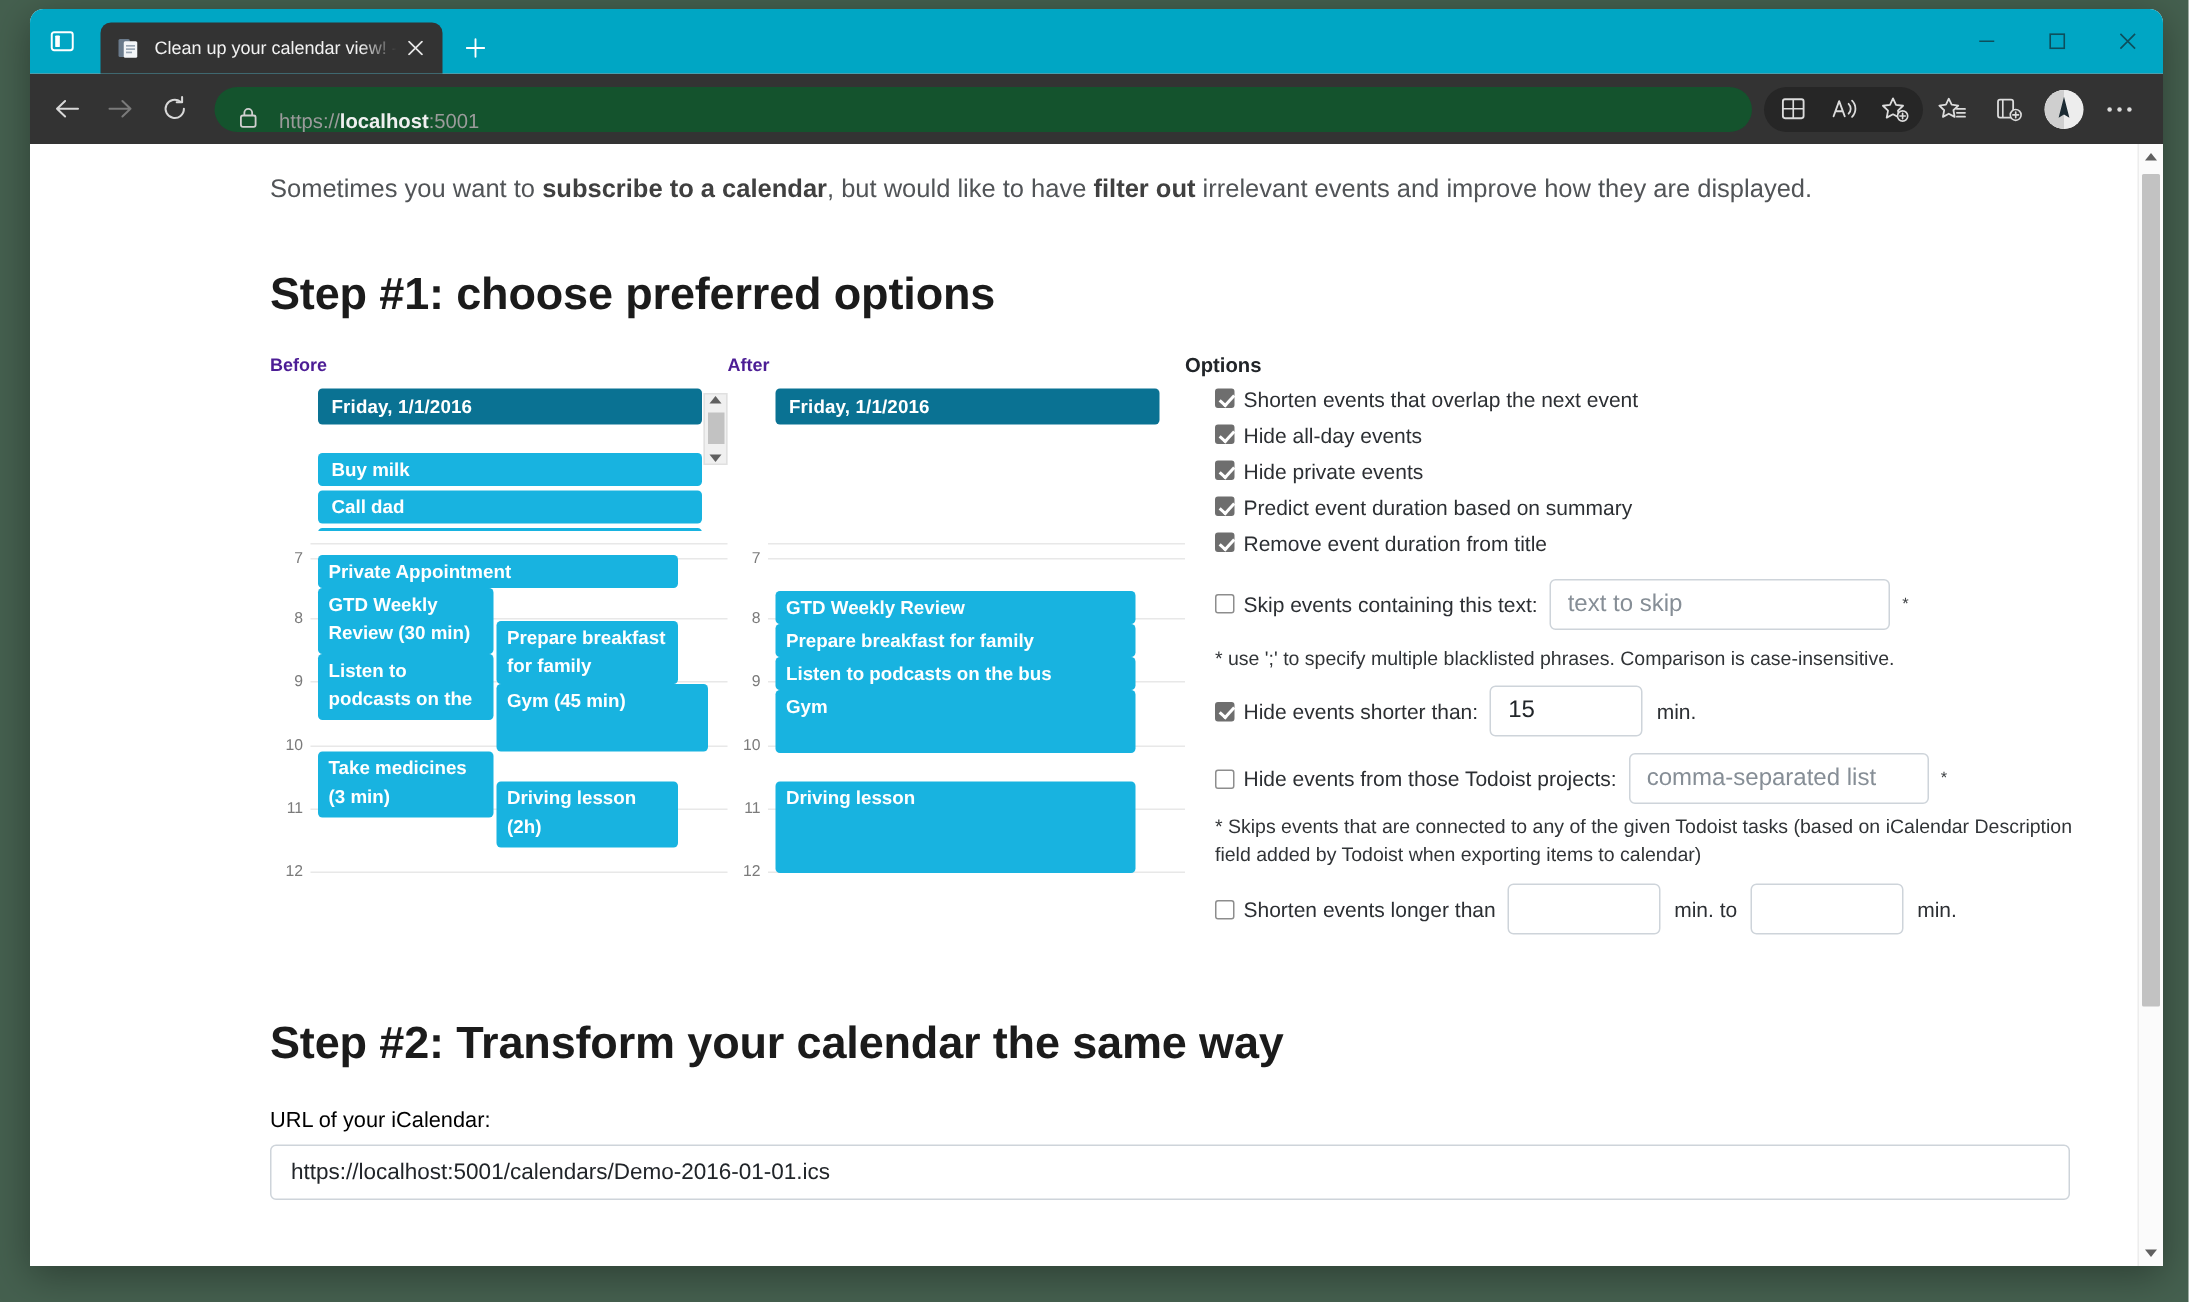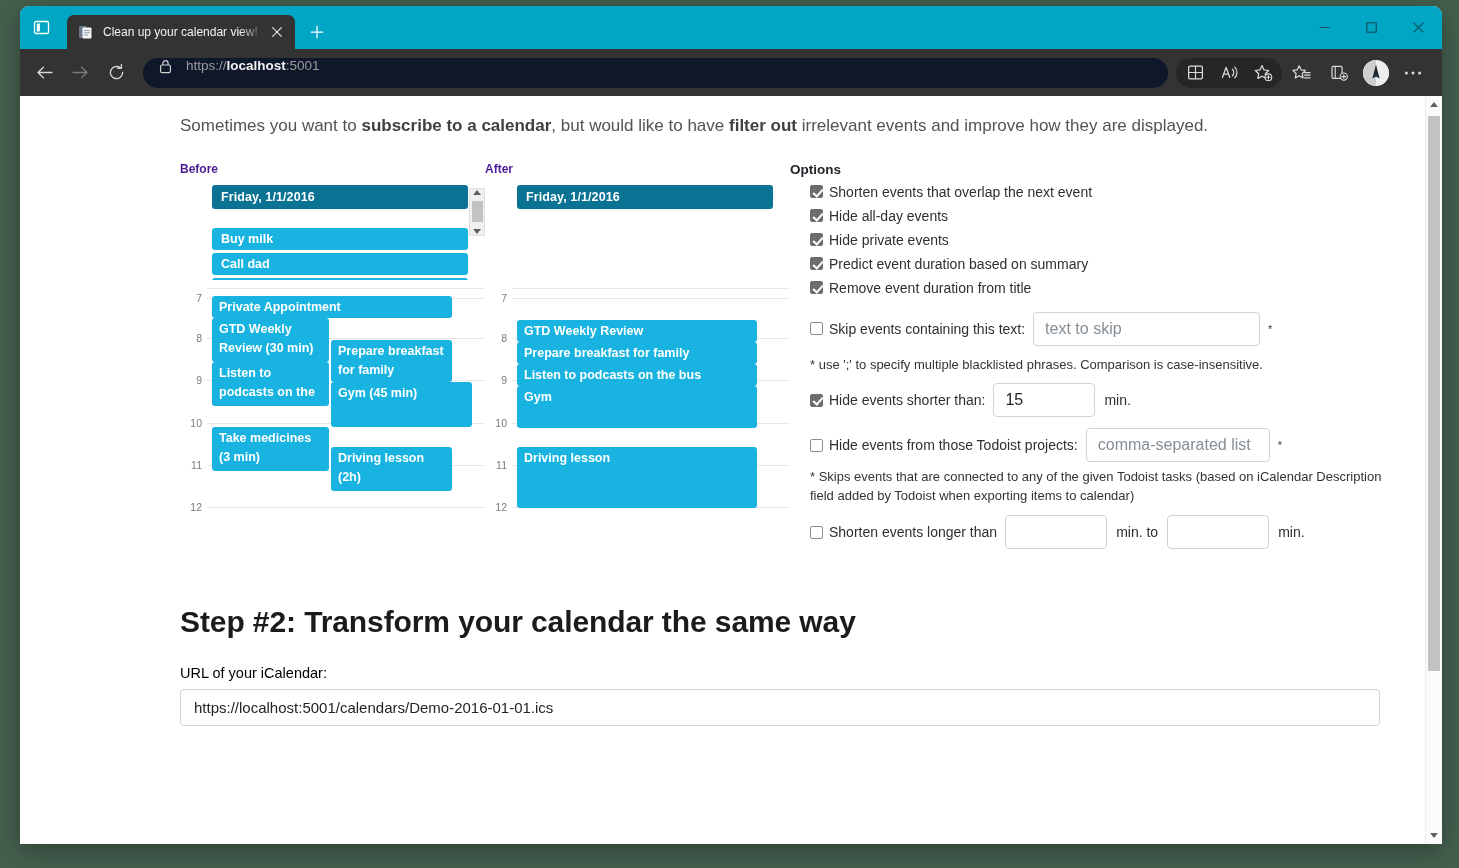--- a/index.html
+++ b/index.html
@@ -98,24 +98,24 @@
     width: 36px; height: 36px;
     display: flex; align-items: center; justify-content: center;
     border-radius: 4px;
     color: #d8d8d8;
     flex: 0 0 auto;
   }
   .navbtn.disabled { color: #7a7a7a; }
   .omnibox {
     flex: 1 1 auto;
     height: 30px;
-    background: #0f172a;
+    background: #14532d;
     border-radius: 15px;
     display: flex;
-    align-items: flex-start;
+    align-items: flex-end;
     margin: 0 8px 0 9px;
     padding: 0 10px 0 13px;
     min-width: 0;
   }
   .lock { width: 18px; height: 18px; flex:0 0 auto; color:#d0d0d0; margin-right: 12px; display:flex; align-items:center; justify-content:center;}
   .url { font-size: 13.5px; color: #9b9b9b; white-space: nowrap; overflow: hidden; }
   .url b { color: #f0f0f0; font-weight: 600; }
   .tb-group {
     display: flex; align-items: center;
     background: #262626;
@@ -516,20 +516,21 @@
     </div>
   </div>
 
   <div class="viewport">
     <div class="page">
       <div class="content">
 
 
         <p class="lead"><span>Sometimes you want to </span><b>subscribe to a calendar</b><span>, but would like to have </span><b>filter out</b><span> irrelevant events and improve how they are displayed.</span></p>
 
+        <h2 class="page-h2">Step #1: choose preferred options</h2>
 
         <div class="demo">
 
           <div class="cal-col">
             <div class="col-head">Before</div>
             <div class="cal">
               <div class="allday">
                 <div class="cal-header">Friday, 1/1/2016</div>
                 <div class="allday-scroll">
                   <div class="ad-event">Buy milk</div>
@@ -639,21 +640,21 @@
               <div class="optrow">
                 <span class="cb checked"></span>
                 <span>Hide events shorter than:</span>
                 <input class="ti" style="width: 102px; height: 34px; margin-left: 8px; font-size: 16px;" value="15">
                 <span class="unit">min.</span>
               </div>
 
               <div class="optrow" style="margin-top:11px">
                 <span class="cb"></span>
                 <span>Hide events from those Todoist projects:</span>
-                <input class="ti" style="width: 184px; height: 34px; margin-left: 8px; font-size: 16px;" value="" placeholder="comma-separated list">
+                <input class="ti" style="width: 200px; height: 34px; margin-left: 8px; font-size: 16px;" value="" placeholder="comma-separated list">
                 <span class="star">*</span>
               </div>
 
               <div class="note" style="margin-top:6px">* Skips events that are connected to any of the given Todoist tasks (based on iCalendar Description field added by Todoist when exporting items to calendar)</div>
 
               <div class="optrow">
                 <span class="cb"></span>
                 <span>Shorten events longer than</span>
                 <input class="ti" style="width: 102px; height: 34px; margin-left: 8px;" value="">
                 <span class="unit">min. to</span>

